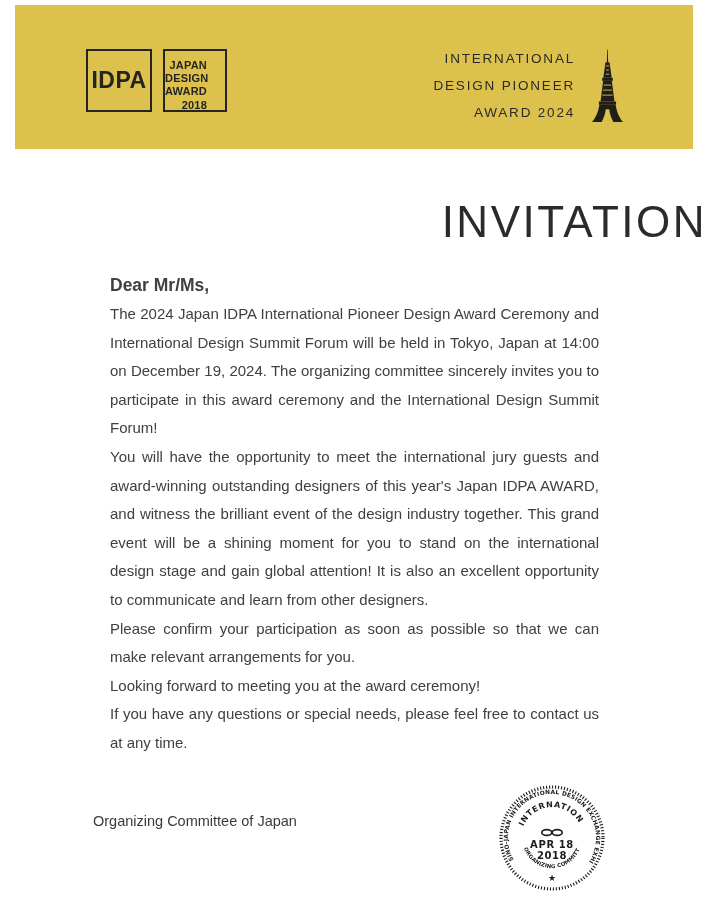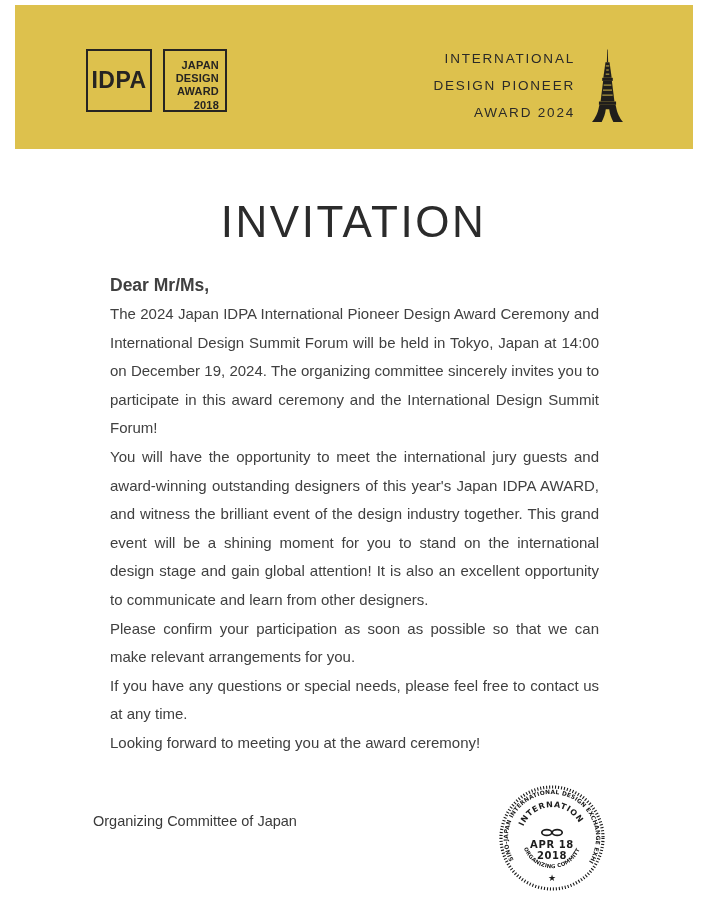--- a/index.html
+++ b/index.html
@@ -14,38 +14,38 @@
   }
   .logo-group { position: absolute; left: 71px; top: 44px; display: flex; gap: 11px; }
   .logo-box {
     border: 2px solid #262422; height: 63px; color: #262422;
   }
   .idpa-box {
     width: 66px; display: flex; align-items: center; justify-content: center;
     font-size: 23px; font-weight: bold; letter-spacing: 0.5px;
   }
   .badge-box {
-    width: 64px; padding: 8px 6px 0 0; text-align: right;
+    width: 64px; padding: 8px 18px 0 0; text-align: right;
     font-size: 11px; font-weight: bold; line-height: 13.2px; letter-spacing: 0.2px;
   }
   .badge-box span { display: block; }
   .band-right {
     position: absolute; right: 70px; top: 40px;
     display: flex; align-items: center; gap: 17px;
   }
   .band-right-text {
     text-align: right; color: #2b2a28; font-size: 13.5px;
     letter-spacing: 1.8px; line-height: 27px;
   }
   .tower { display: block; }
 
   
   .title {
     position: absolute; top: 197px; left: 0; width: 707px;
-    text-align: center; font-size: 44px; font-weight: 300;
+    text-align: right; font-size: 44px; font-weight: 300;
     letter-spacing: 2.5px; color: #2b2b2b;
   }
 
   
   .letter {
     position: absolute; left: 110px; top: 271px; width: 489px;
     color: #404040; font-size: 15px; line-height: 28.6px;
   }
   .salutation {
     font-size: 17.5px; font-weight: 600; color: #404040; line-height: 29px;
@@ -108,22 +108,22 @@
     </div>
   </header>
 
   <h1 class="title">INVITATION</h1>
 
   <main class="letter">
     <p class="salutation">Dear Mr/Ms,</p>
     <p class="para">The 2024 Japan IDPA International Pioneer Design Award Ceremony and International Design Summit Forum will be held in Tokyo, Japan at 14:00 on December 19, 2024. The organizing committee sincerely invites you to participate in this award ceremony and the International Design Summit Forum!</p>
     <p class="para">You will have the opportunity to meet the international jury guests and award-winning outstanding designers of this year's Japan IDPA AWARD, and witness the brilliant event of the design industry together. This grand event will be a shining moment for you to stand on the international design stage and gain global attention! It is also an excellent opportunity to communicate and learn from other designers.</p>
     <p class="para">Please confirm your participation as soon as possible so that we can make relevant arrangements for you.</p>
+    <p class="para">Looking forward to meeting you at the award ceremony!</p>
     <p class="para">If you have any questions or special needs, please feel free to contact us at any time.</p>
-    <p class="para">Looking forward to meeting you at the award ceremony!</p>
   </main>
 
   <footer class="signature">
     <div>Organizing Committee of Japan</div>
   </footer>
 
   <svg class="stamp" width="120" height="120" viewBox="0 0 120 120" aria-hidden="true">
     <defs>
       <path id="arcOuter" d="M 21.9 82.0 A 44 44 0 1 1 96.0 85.2"></path>
       <path id="arcInnerTop" d="M 31.3 48.4 A 31 31 0 0 1 88.7 48.4"></path>

